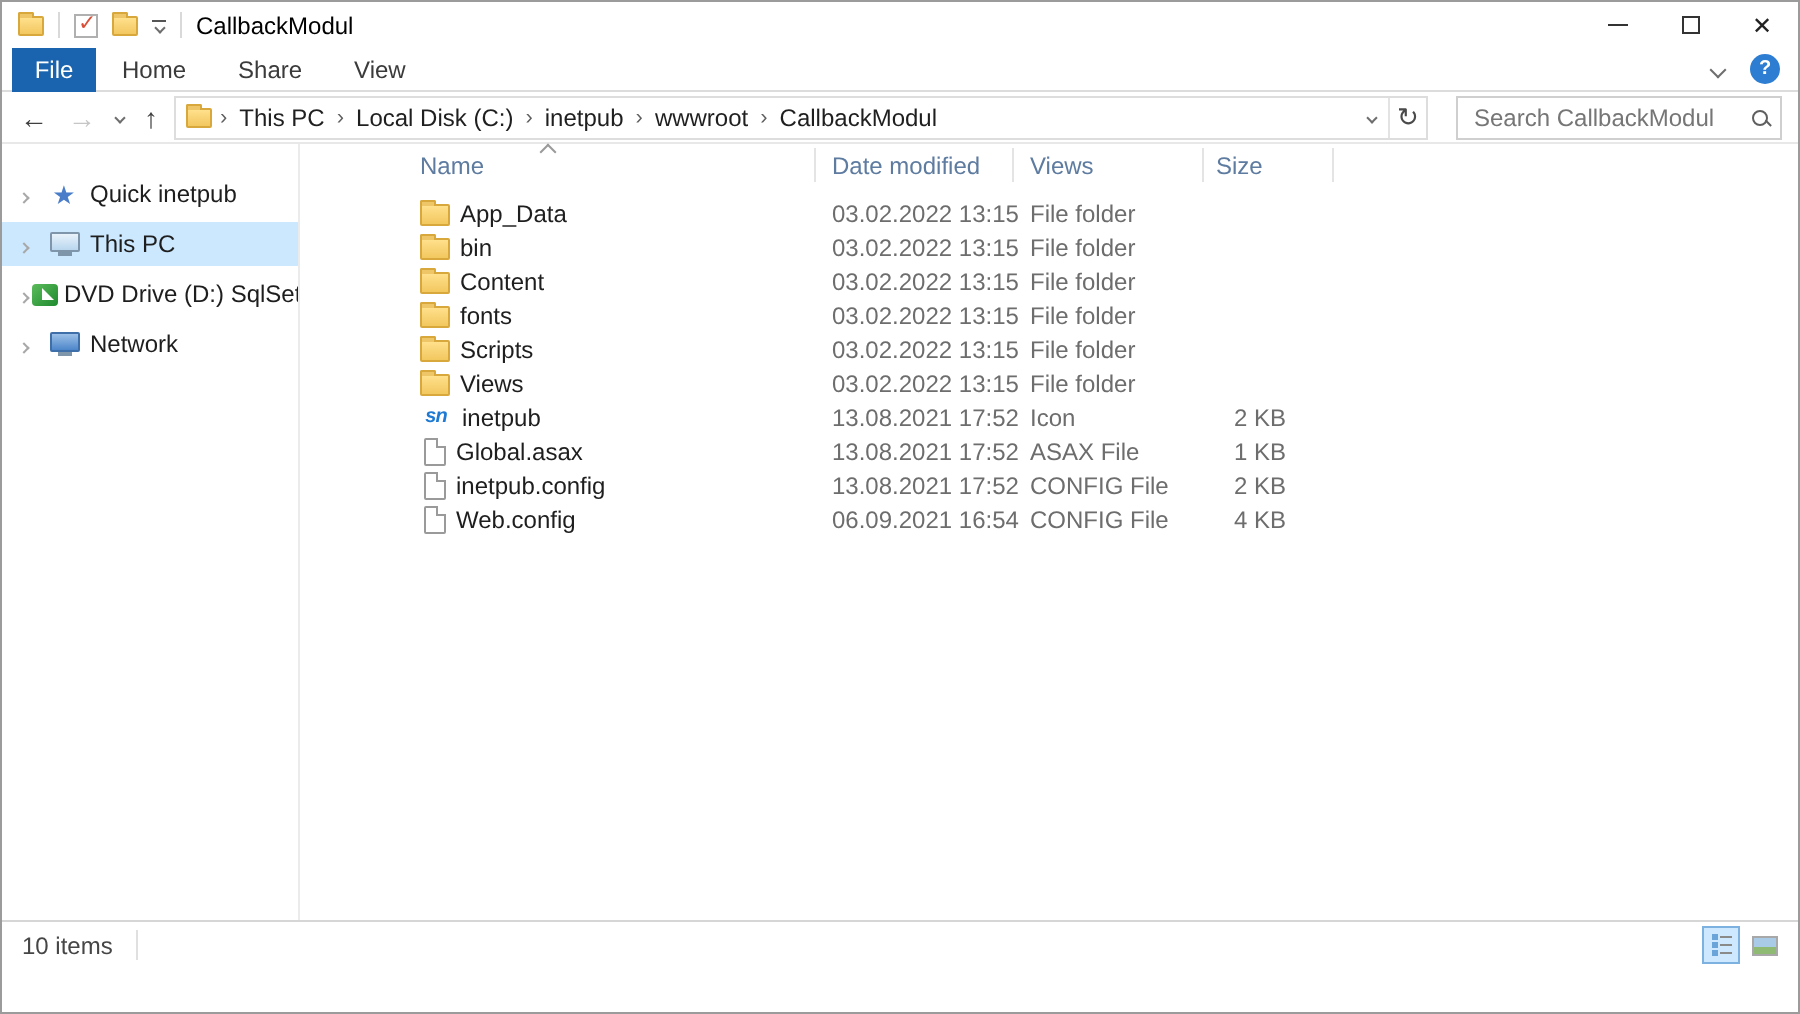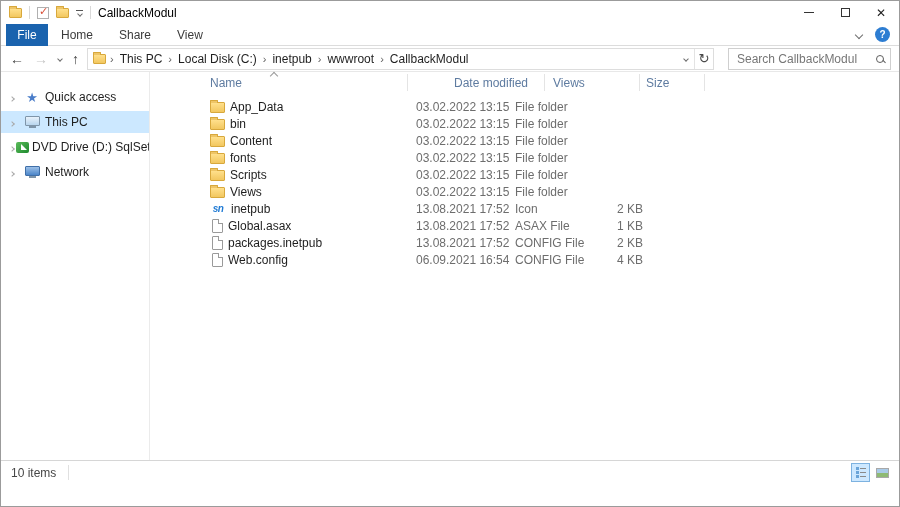--- a/index.html
+++ b/index.html
@@ -66,21 +66,21 @@
   .ico-monitor::after { content:""; position:absolute; left:3px; bottom:-3px; width:7px; height:2px; background:#7f95a9; }
   .ico-monitor.net { background:linear-gradient(#9cc0e8,#4c86c9); border-color:#3f6fa8; }
   .ico-dvd { position:relative; width:13px; height:11px; border-radius:2px; background:linear-gradient(135deg,#5bbb5b,#1e8a2e); }
   .ico-dvd::after { content:""; position:absolute; right:2px; top:2px; width:0; height:0; border-bottom:6px solid #fff; border-left:6px solid transparent; transform:rotate(90deg); }
 
   
   .filepane { position:absolute; left:150px; top:0; right:0; height:100%;padding-left:44px; }
   .lheader { position:relative; display:flex; height:21px; align-items:center; color:#5e7ba0; }
   .hcell { height:17px; display:flex; align-items:center; border-right:1px solid #e4e4e4; }
   .hc-name { width:213px; padding-left:15px; }
-  .hc-date { width:99px; padding-left:8px;margin-left:38px; }
+  .hc-date { width:99px; padding-left:8px; }
   .hc-type { width:95px; padding-left:8px; }
   .hc-size { width:65px; padding-left:6px; }
   .sort-caret { position:absolute; left:76px; top:1px; width:6px; height:6px; border-left:1.2px solid #9a9a9a; border-top:1.2px solid #9a9a9a; transform:rotate(45deg); }
   .rows { margin-top:5px; }
   .lrow { display:flex; height:17px; align-items:center; }
   .c-name { width:213px; display:flex; align-items:center; padding-left:15px; color:#1e1e1e; overflow:hidden; white-space:nowrap; }
   .c-date, .c-type { color:#6d6d6d; white-space:nowrap; }
   .c-date { width:99px; padding-left:8px; }
   .c-type { width:95px; padding-left:8px; }
   .c-size { width:65px; text-align:right; padding-right:24px; color:#6d6d6d; white-space:nowrap; }
@@ -187,21 +187,21 @@
 
   <div class="main">
 
     <div class="sidebar">
 
         <div class="side-item" data-selected="false">
           <span class="side-chev"><span class="chev sm right"></span></span>
           <span class="side-ico" data-icon="pin-star">
             <span class="ico-star">★</span>
           </span>
-          <span class="side-label">Quick access</span>
+          <span class="side-label">Quick inetpub</span>
         </div>
 
         <div class="side-item" data-selected="true">
           <span class="side-chev"><span class="chev sm right"></span></span>
           <span class="side-ico" data-icon="monitor">
             <span class="ico-monitor"></span>
           </span>
           <span class="side-label">This PC</span>
         </div>
 
@@ -308,21 +308,21 @@
               <span>Global.asax</span>
             </span>
             <span class="c-date">13.08.2021 17:52</span>
             <span class="c-type">ASAX File</span>
             <span class="c-size">1 KB</span>
           </div>
 
           <div class="lrow">
             <span class="c-name">
               <span class="row-icon" data-icon="file"></span>
-              <span>packages.inetpub</span>
+              <span>inetpub.config</span>
             </span>
             <span class="c-date">13.08.2021 17:52</span>
             <span class="c-type">CONFIG File</span>
             <span class="c-size">2 KB</span>
           </div>
 
           <div class="lrow">
             <span class="c-name">
               <span class="row-icon" data-icon="file"></span>
               <span>Web.config</span>

